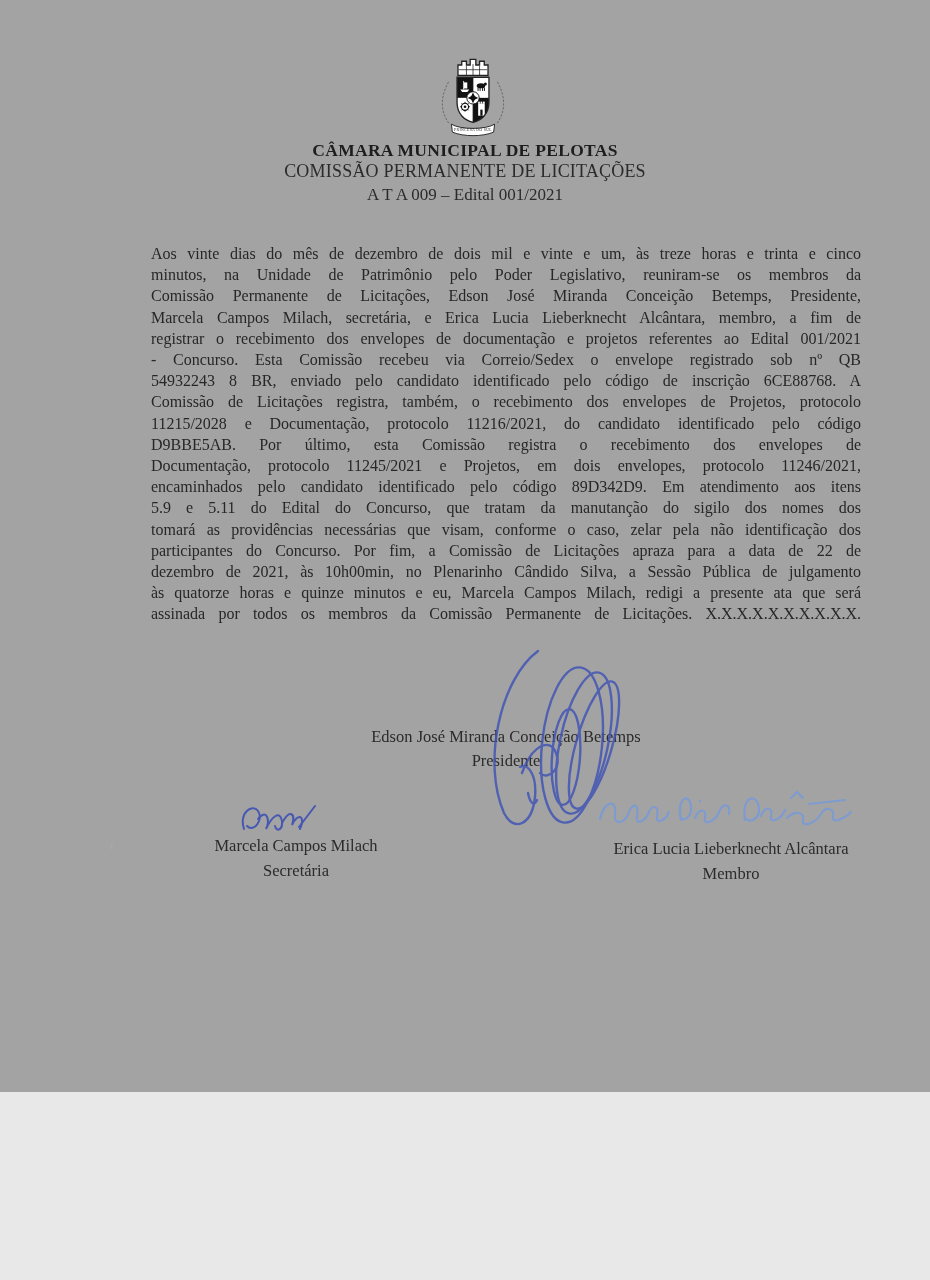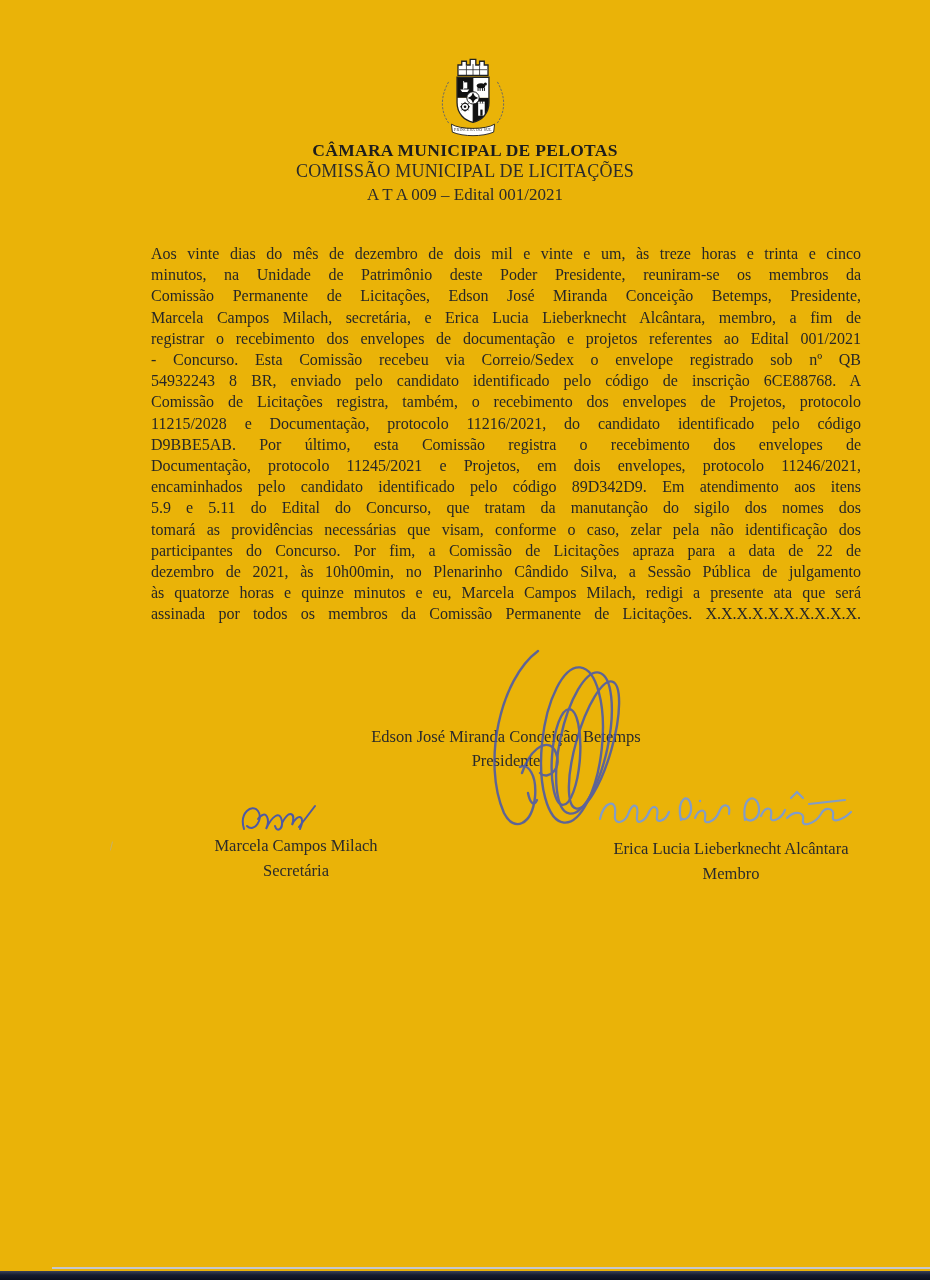--- a/index.html
+++ b/index.html
@@ -1,19 +1,19 @@
 <!DOCTYPE html>
 <html lang="pt"><head>
 <meta charset="utf-8">
 <title>ATA 009 – Edital 001/2021</title>
 <style>
   html,body{margin:0;padding:0;background:#e8e8e8;}
   .page{
-    position:relative;width:930px;height:1280px;margin:0 auto;
-    background:#eab308;overflow:hidden;
+    position:relative;width:930px;height:1092px;margin:0 auto;
+    background:#a3a3a3;overflow:hidden;
     font-family:"Liberation Serif","DejaVu Serif",serif;
     color:#272727;
   }
   
   .crest{position:absolute;top:50px;left:426px;width:94px;height:92px;}
   .hdr{position:absolute;left:0;width:100%;text-align:center;white-space:nowrap;}
   .hdr.org{top:140px;font-weight:bold;font-size:17.5px;letter-spacing:.3px;color:#1d1d1d;}
   .hdr.committee{top:161px;font-size:18px;letter-spacing:.2px;color:#2b2b2b;}
   .hdr.ata{top:185px;font-size:17px;color:#2b2b2b;}
   
@@ -113,26 +113,26 @@
         <path d="M55.6,51 L51,48.7 L51,53.3 Z"></path>
         <rect x="48.6" y="49.6" width="2.8" height="2.8"></rect>
       </g>
 
       <path d="M27,79 C36,85 64,85 73,79 L72,87.5 C60,92.5 40,92.5 28,87.5 Z" fill="#fff" stroke="#222" stroke-width="1"></path>
       <text x="50" y="86.8" text-anchor="middle" font-size="4.1" letter-spacing="0.35" fill="#1c1c1c">PRINCESA DO SUL</text>
     </svg>
   </div>
 
   <div class="hdr org">CÂMARA MUNICIPAL DE PELOTAS</div>
-  <div class="hdr committee">COMISSÃO MUNICIPAL DE LICITAÇÕES</div>
+  <div class="hdr committee">COMISSÃO PERMANENTE DE LICITAÇÕES</div>
   <div class="hdr ata">A T A 009 – Edital 001/2021</div>
 
   <div class="body-text">
     <div class="line">Aos vinte dias do mês de dezembro de dois mil e vinte e um, às treze horas e trinta e cinco</div>
-    <div class="line">minutos, na Unidade de Patrimônio deste Poder Presidente, reuniram-se os membros da</div>
+    <div class="line">minutos, na Unidade de Patrimônio pelo Poder Legislativo, reuniram-se os membros da</div>
     <div class="line">Comissão Permanente de Licitações, Edson José Miranda Conceição Betemps, Presidente,</div>
     <div class="line">Marcela Campos Milach, secretária, e Erica Lucia Lieberknecht Alcântara, membro, a fim de</div>
     <div class="line">registrar o recebimento dos envelopes de documentação e projetos referentes ao Edital 001/2021</div>
     <div class="line">- Concurso. Esta Comissão recebeu via Correio/Sedex o envelope registrado sob nº QB</div>
     <div class="line">54932243 8 BR, enviado pelo candidato identificado pelo código de inscrição 6CE88768. A</div>
     <div class="line">Comissão de Licitações registra, também, o recebimento dos envelopes de Projetos, protocolo</div>
     <div class="line">11215/2028 e Documentação, protocolo 11216/2021, do candidato identificado pelo código</div>
     <div class="line">D9BBE5AB. Por último, esta Comissão registra o recebimento dos envelopes de</div>
     <div class="line">Documentação, protocolo 11245/2021 e Projetos, em dois envelopes, protocolo 11246/2021,</div>
     <div class="line">encaminhados pelo candidato identificado pelo código 89D342D9. Em atendimento aos itens</div>

